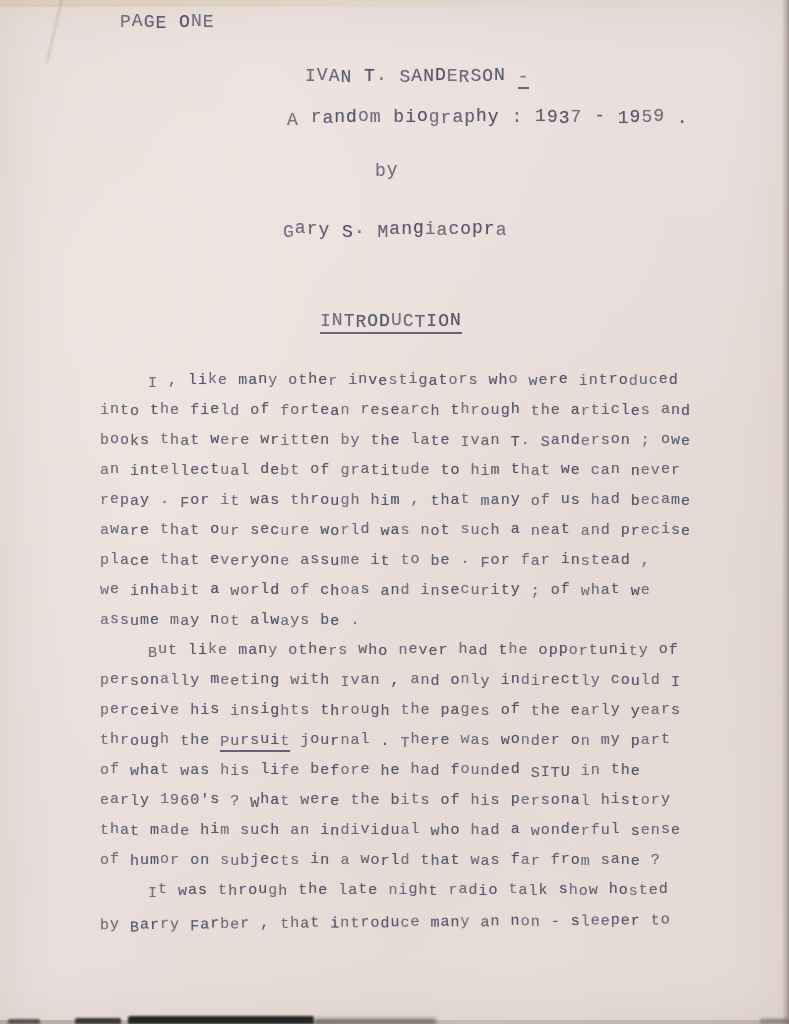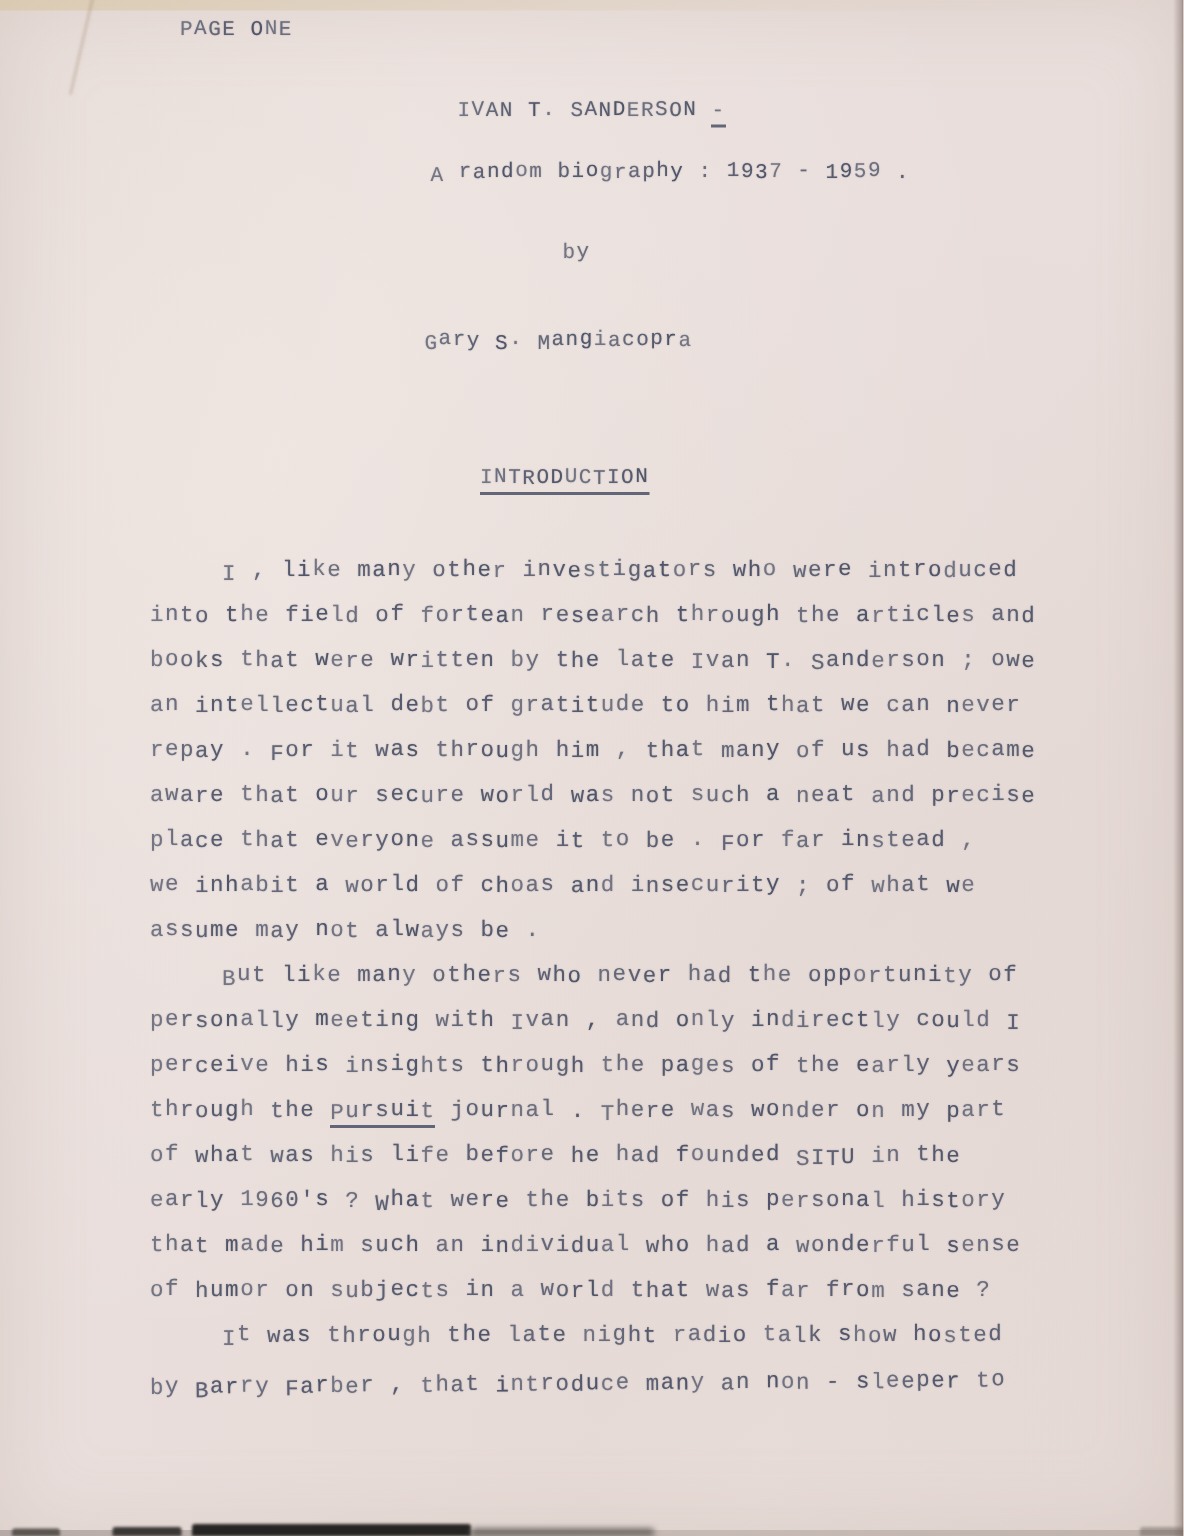--- a/index.html
+++ b/index.html
@@ -30,21 +30,21 @@
     background:rgba(150,130,100,0.30);
     transform:rotate(13deg);
     filter:blur(1px);
     pointer-events:none;
   }
   .right-edge{
     position:absolute;right:0;top:0;width:7px;height:100%;
     background:linear-gradient(to right, rgba(0,0,0,0), rgba(108,92,86,0.40) 80%, rgba(80,68,63,0.55));
     pointer-events:none;
   }
-  .typed{position:absolute;white-space:pre;font-size:14px;letter-spacing:1px;
+  .typed{position:absolute;white-space:pre;font-size:18px;letter-spacing:1px;
     text-shadow:0 0 1px rgba(74,80,101,0.5);}
   .ch{display:inline-block;white-space:pre;}
   .u{border-bottom:2px solid rgba(74,80,101,0.85);padding-bottom:1px;}
   .stamp{left:120px;top:12px;}
   .title{left:305px;top:66px;}
   .subtitle{left:287px;top:107px;}
   .byline{left:375px;top:161px;}
   .author{left:283px;top:219px;}
   .heading{left:320px;top:311px;}
   .docbody{position:absolute;left:100px;top:372px;width:640px;}

